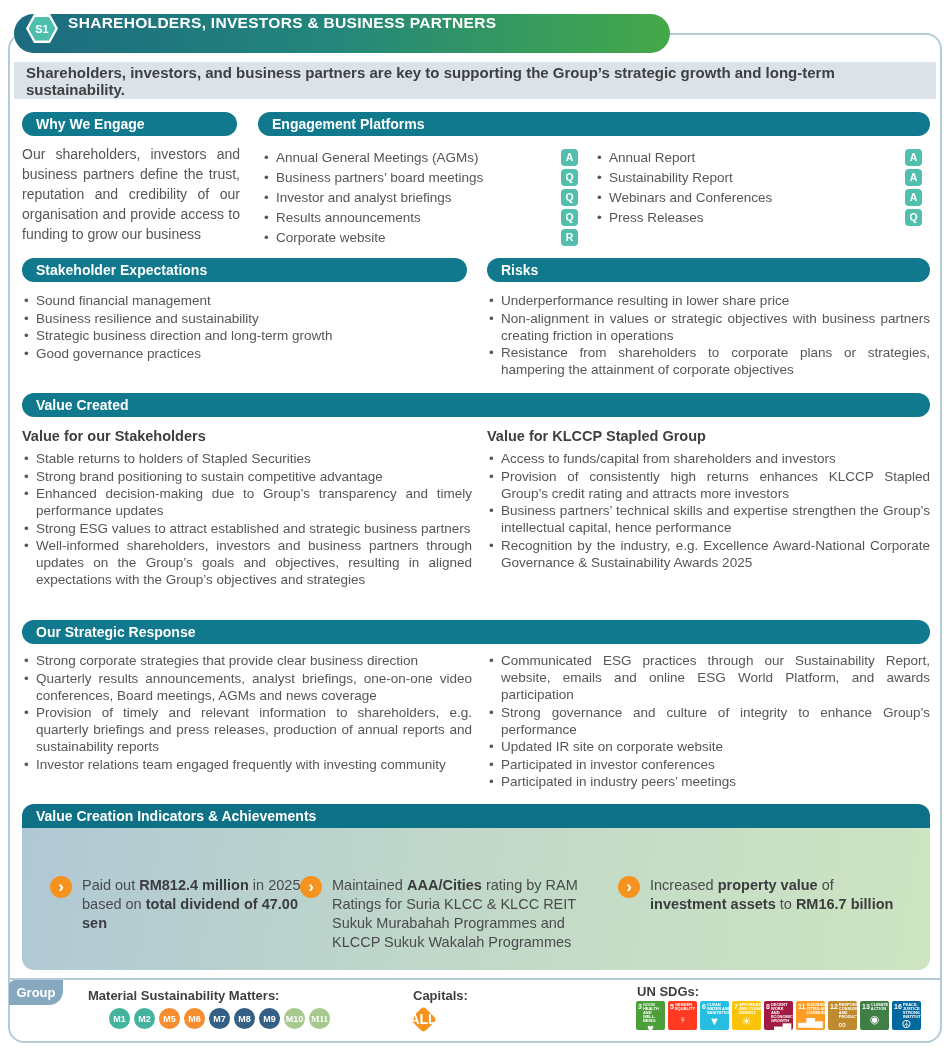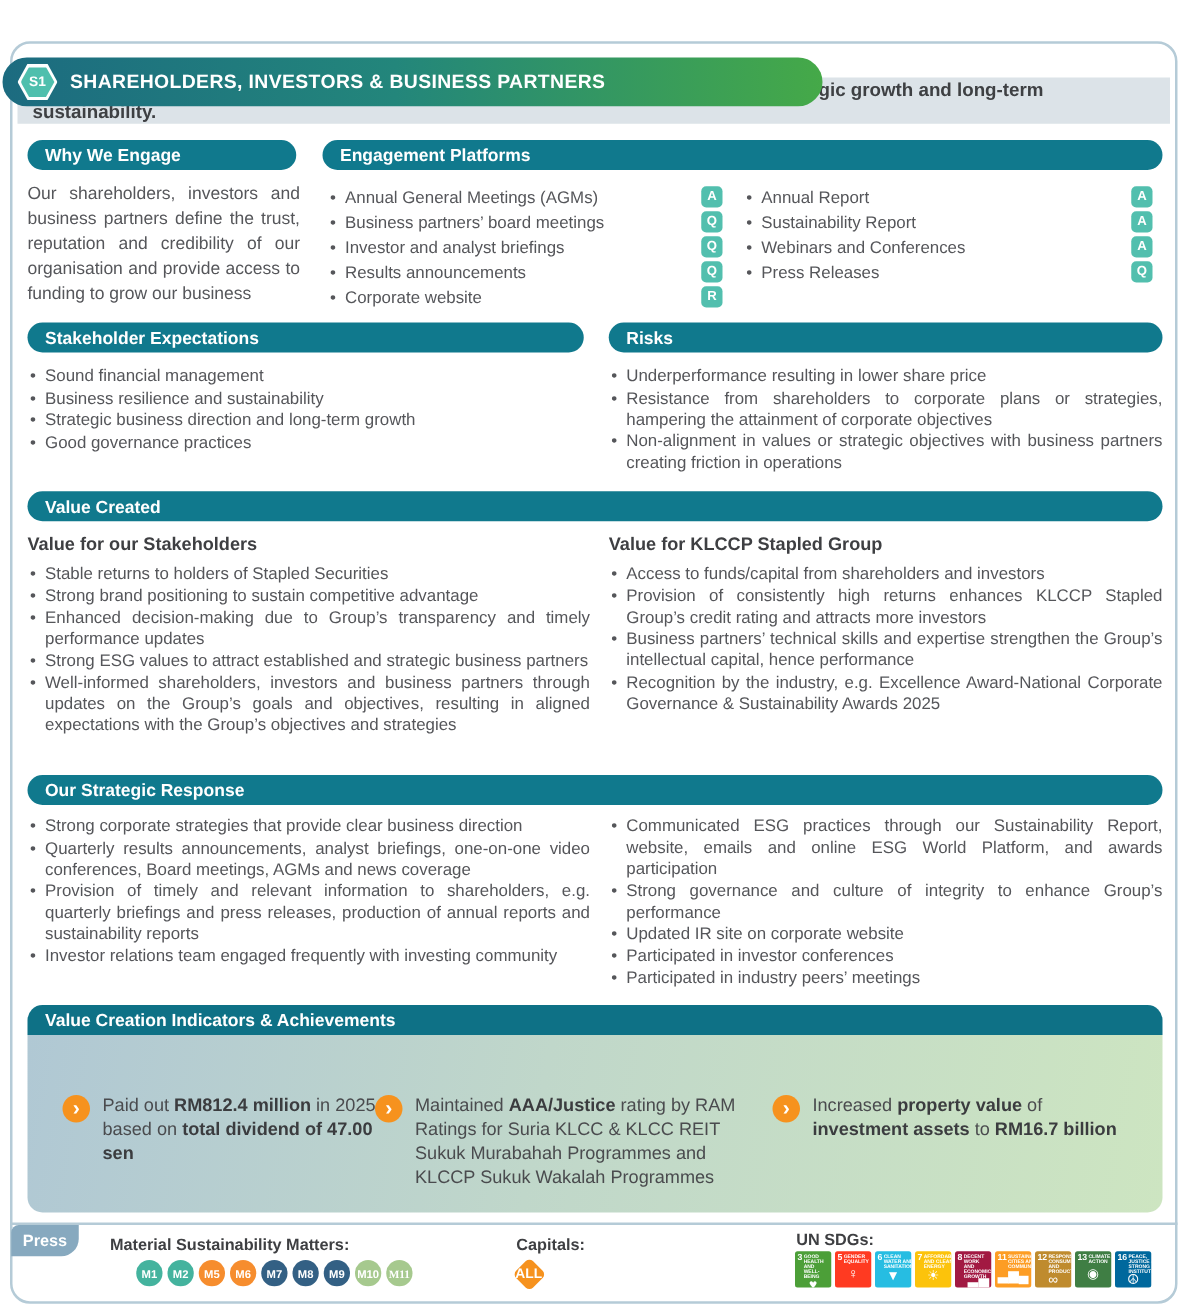--- a/index.html
+++ b/index.html
@@ -4,23 +4,23 @@
 <style>
   * { margin:0; padding:0; box-sizing:border-box; }
   html,body { background:#fff; }
   body { width:950px; height:1048px; font-family:"Liberation Sans", sans-serif; position:relative; overflow:hidden; }
   #page { position:absolute; inset:0; }
 
   .page-border { position:absolute; left:8px; top:33px; width:934px; height:1010px;
                  border:2px solid #b5cbd7; border-radius:16px; }
 
   
-  .banner { position:absolute; left:2px; top:14px; width:656px; height:39px;
+  .banner { position:absolute; left:14px; top:14px; width:656px; height:39px;
             background:linear-gradient(to right,#1c6b80 0%,#23867b 48%,#45a948 100%);
-            border-radius:20px; display:flex; align-items:center; padding-left:12px; z-index:3;margin-top:32px; }
+            border-radius:20px; display:flex; padding-left:12px; z-index:3; }
   .hex-outer { width:32px; height:29px; clip-path:polygon(25% 0,75% 0,100% 50%,75% 100%,25% 100%,0 50%);
                background:#ffffff; display:flex; align-items:center; justify-content:center; flex-shrink:0; }
   .hex-inner { width:27px; height:24px; clip-path:polygon(25% 0,75% 0,100% 50%,75% 100%,25% 100%,0 50%);
                background:#4fbfad; display:flex; align-items:center; justify-content:center;
                color:#fff; font-size:11px; font-weight:bold; }
   .banner-title { color:#fff; font-weight:bold; font-size:15.5px; letter-spacing:.3px; margin-left:10px; }
 
   
   .intro { position:absolute; left:14px; top:62px; width:922px; height:37px; background:#dce3e8;
            display:flex; align-items:center; padding-left:12px; z-index:2;
@@ -67,21 +67,21 @@
                border-radius:6px 0 14px 0; color:#fff; font-size:13px; font-weight:bold;
                display:flex; align-items:center; justify-content:center; z-index:2; }
   .foot-label { position:absolute; font-size:13px; font-weight:bold; color:#3e3f42; }
   .m-row { position:absolute; left:85px; top:1008px; display:flex; gap:4px;padding-left:24px; }
   .m-badge { width:21px; height:21px; border-radius:50%; color:#fff; font-size:9px; font-weight:bold;
              display:flex; align-items:center; justify-content:center; }
   .cap-diamond { position:absolute; left:411px; top:1007px; width:24px; height:24px;
                  display:flex; align-items:center; justify-content:center; }
   .cap-diamond .sq { width:19px; height:19px; background:#f6921e; border-radius:4px; transform:rotate(45deg);
                      position:absolute; }
-  .cap-diamond .txt { position:relative; color:#fff; font-size:11px; font-weight:bold; }
+  .cap-diamond .txt { position:relative; color:#fff; font-size:14px; font-weight:bold; }
   .sdg-row { position:absolute; left:636px; top:1001px; display:flex; gap:3px; }
   .sdg { width:29px; height:29px; border-radius:2px; color:#fff; overflow:hidden;
          display:flex; flex-direction:column; padding:2px; }
   .sdg-top { display:flex; gap:1px; align-items:flex-start; }
   .sdg-num { font-size:7px; font-weight:bold; line-height:7px; }
   .sdg-title { font-size:4px; line-height:4px; font-weight:bold; text-transform:uppercase; }
   .sdg-glyph { flex:1; display:flex; align-items:center; justify-content:center; font-size:11px; line-height:1; }
 </style>
 </head>
 <body>
@@ -148,22 +148,22 @@
   <ul class="blist" style="left:22px; top:292px; width:450px;">
       <li>Sound financial management</li>
       <li>Business resilience and sustainability</li>
       <li>Strategic business direction and long-term growth</li>
       <li>Good governance practices</li>
     </ul>
 
   <div class="pill" style="left:487px; top:258px; width:443px;text-align:center;">Risks</div>
   <ul class="blist" style="left:487px; top:292px; width:443px;">
       <li>Underperformance resulting in lower share price</li>
+      <li>Non-alignment in values or strategic objectives with business partners creating friction in operations</li>
       <li>Resistance from shareholders to corporate plans or strategies, hampering the attainment of corporate objectives</li>
-      <li>Non-alignment in values or strategic objectives with business partners creating friction in operations</li>
     </ul>
 
   <div class="pill" style="left:22px; top:393px; width:908px;">Value Created</div>
   <div class="subhead" style="left:22px; top:428px;text-align:right;">Value for our Stakeholders</div>
   <ul class="blist" style="left:22px; top:450px; width:450px;">
       <li>Stable returns to holders of Stapled Securities</li>
       <li>Strong brand positioning to sustain competitive advantage</li>
       <li>Enhanced decision-making due to Group’s transparency and timely performance updates</li>
       <li>Strong ESG values to attract established and strategic business partners</li>
       <li>Well-informed shareholders, investors and business partners through updates on the Group’s goals and objectives, resulting in aligned expectations with the Group’s objectives and strategies</li>
@@ -193,31 +193,31 @@
 
   <div class="vc-box">
     <div class="vc-head">Value Creation Indicators &amp; Achievements</div>
     <div class="vc-body">
       <div class="ach" style="left:28px; top:48px; width:252px;">
         <span class="ach-arrow">›</span>
         <div class="ach-text"><span>Paid out </span><span class="bold">RM812.4 million</span><span> in 2025 based on </span><span class="bold">total dividend of 47.00 sen</span></div>
       </div>
       <div class="ach" style="left:278px; top:48px; width:290px;">
         <span class="ach-arrow">›</span>
-        <div class="ach-text"><span>Maintained </span><span class="bold">AAA/Justice</span><span> rating by RAM Ratings for Suria KLCC &amp; KLCC REIT Sukuk Murabahah Programmes and KLCCP Sukuk Wakalah Programmes</span></div>
+        <div class="ach-text"><span>Maintained </span><span class="bold">AAA/Cities</span><span> rating by RAM Ratings for Suria KLCC &amp; KLCC REIT Sukuk Murabahah Programmes and KLCCP Sukuk Wakalah Programmes</span></div>
       </div>
       <div class="ach" style="left:596px; top:48px; width:290px;">
         <span class="ach-arrow">›</span>
         <div class="ach-text"><span>Increased </span><span class="bold">property value</span><span> of </span><span class="bold">investment assets</span><span> to </span><span class="bold">RM16.7 billion</span></div>
       </div>
     </div>
   </div>
 
   <div class="strip-line"></div>
-  <div class="links-tab">Press</div>
+  <div class="links-tab">Group</div>
 
   <div class="foot-label" style="left:88px; top:988px;">Material Sustainability Matters:</div>
   <div class="m-row">
       <span class="m-badge" style="background: rgb(68, 179, 158);">M1</span>
       <span class="m-badge" style="background: rgb(68, 179, 158);">M2</span>
       <span class="m-badge" style="background: rgb(246, 141, 46);">M5</span>
       <span class="m-badge" style="background: rgb(246, 141, 46);">M6</span>
       <span class="m-badge" style="background: rgb(51, 96, 132);">M7</span>
       <span class="m-badge" style="background: rgb(51, 96, 132);">M8</span>
       <span class="m-badge" style="background: rgb(51, 96, 132);">M9</span>

